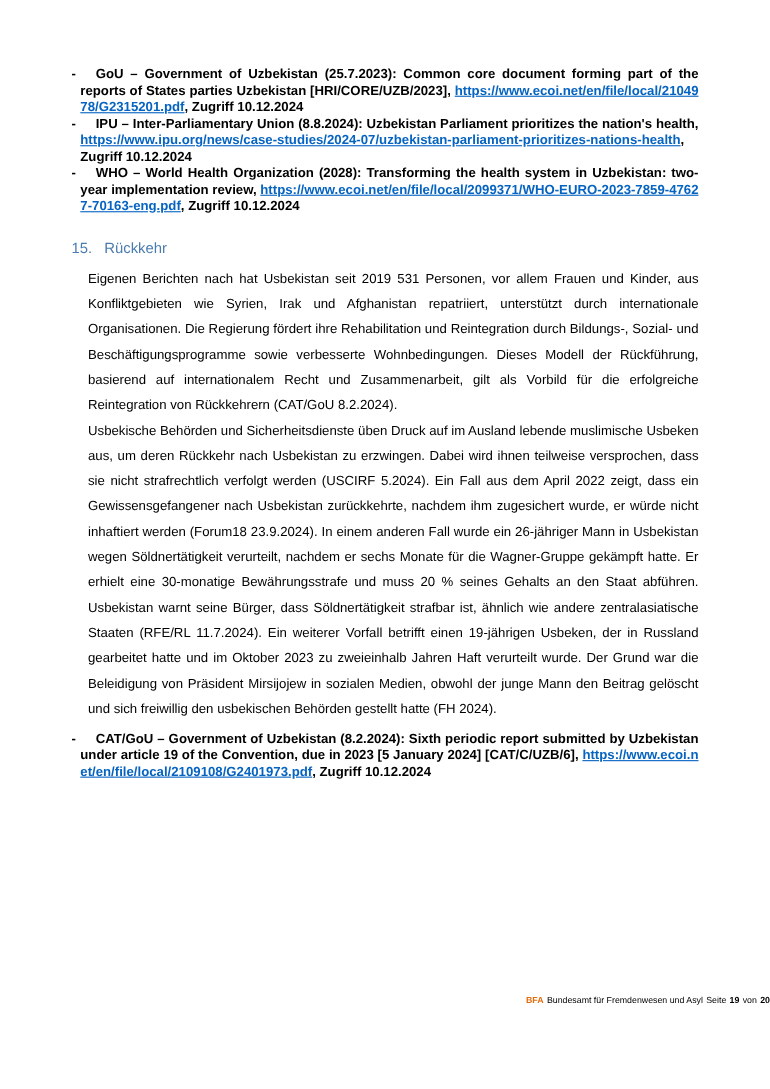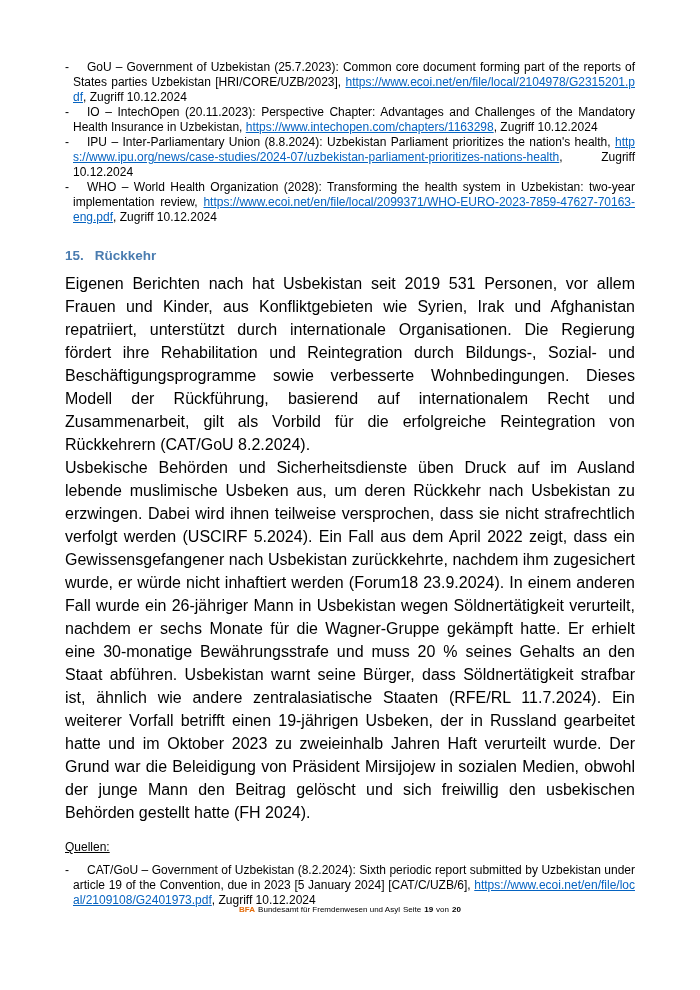--- a/index.html
+++ b/index.html
@@ -19,99 +19,99 @@
 
   
   .src-list { }
   .src-item {
     font-size: 12px;
     line-height: 15px;
     text-align: justify;
     padding-left: 8px;
     text-indent: -8px;
     word-break: break-word;
+    font-weight: bold;
   }
   .src-item .dash {
     display: inline-block;
     width: 22px;
     text-indent: 0;
   }
   a.link {
     color: var(--link-color, #0563C1);
     text-decoration: underline;
     cursor: pointer;
     word-break: break-all;
   }
 
   
   .heading {
     margin-top: 22px;
     font-size: 13.5px;
     line-height: 17px;
-    font-weight: bold;
+    font-weight: normal;
     color: var(--heading-color, #4a7cb0);
   }
   .heading .num { margin-right: 11px; }
 
   
   .body-text { margin-top: 8px; }
   .body-par {
-    font-size: 16px;
+    font-size: 12px;
     line-height: 23px;
     text-align: justify;
+    margin-left: 15px;
   }
 
   
   .quellen-label {
     margin-top: 15px;
     font-size: 12px;
     line-height: 16px;
     text-decoration: underline;
   }
   .src-list.bottom { margin-top: 8px; }
 
   
   .page-footer {
     position: absolute;
     left: 0;
     right: 0;
     top: 905px;
-    text-align: center;
+    text-align: right;
     font-size: 8px;
     line-height: 10px;
     color: #000000;
   }
   .pf-part { margin-left: 3px; }
   .pf-part:first-child { margin-left: 0; }
   .pf-abbr { color: var(--footer-accent, #e36c0a); font-weight: bold; }
   .pf-bold { font-weight: bold; }
 </style>
 </head>
 <body>
 
 <div class="page">
   <div class="content">
 
     <div id="src-top" class="src-list top">
         <div class="src-item"><span class="dash">-</span><span>GoU – Government of Uzbekistan (25.7.2023): Common core document forming part of the reports of States parties Uzbekistan [HRI/CORE/UZB/2023], </span><a class="link" href="#">https://www.ecoi.net/en/file/local/2104978/G2315201.pdf</a><span>, Zugriff 10.12.2024</span></div>
-        <div class="src-item"><span class="dash">-</span><span>IO – IntechOpen (20.11.2023): Perspective Chapter: Advantages and Challenges of the Mandatory Health Insurance in Uzbekistan, </span><a class="link" href="#">https://www.intechopen.com/chapters/1163298</a><span>, Zugriff 10.12.2024</span></div>
         <div class="src-item"><span class="dash">-</span><span>IPU – Inter-Parliamentary Union (8.8.2024): Uzbekistan Parliament prioritizes the nation's health, </span><a class="link" href="#">https://www.ipu.org/news/case-studies/2024-07/uzbekistan-parliament-prioritizes-nations-health</a><span>, Zugriff 10.12.2024</span></div>
         <div class="src-item"><span class="dash">-</span><span>WHO – World Health Organization (2028): Transforming the health system in Uzbekistan: two-year implementation review, </span><a class="link" href="#">https://www.ecoi.net/en/file/local/2099371/WHO-EURO-2023-7859-47627-70163-eng.pdf</a><span>, Zugriff 10.12.2024</span></div>
       </div>
 
     <h2 class="heading">
       <span class="num">15.</span><span>Rückkehr</span>
     </h2>
 
     <div id="paragraphs" class="body-text">
         <p class="body-par">Eigenen Berichten nach hat Usbekistan seit 2019 531 Personen, vor allem Frauen und Kinder, aus Konfliktgebieten wie Syrien, Irak und Afghanistan repatriiert, unterstützt durch internationale Organisationen. Die Regierung fördert ihre Rehabilitation und Reintegration durch Bildungs-, Sozial- und Beschäftigungsprogramme sowie verbesserte Wohnbedingungen. Dieses Modell der Rückführung, basierend auf internationalem Recht und Zusammenarbeit, gilt als Vorbild für die erfolgreiche Reintegration von Rückkehrern (CAT/GoU 8.2.2024).</p>
         <p class="body-par">Usbekische Behörden und Sicherheitsdienste üben Druck auf im Ausland lebende muslimische Usbeken aus, um deren Rückkehr nach Usbekistan zu erzwingen. Dabei wird ihnen teilweise versprochen, dass sie nicht strafrechtlich verfolgt werden (USCIRF 5.2024). Ein Fall aus dem April 2022 zeigt, dass ein Gewissensgefangener nach Usbekistan zurückkehrte, nachdem ihm zugesichert wurde, er würde nicht inhaftiert werden (Forum18 23.9.2024). In einem anderen Fall wurde ein 26-jähriger Mann in Usbekistan wegen Söldnertätigkeit verurteilt, nachdem er sechs Monate für die Wagner-Gruppe gekämpft hatte. Er erhielt eine 30-monatige Bewährungsstrafe und muss 20 % seines Gehalts an den Staat abführen. Usbekistan warnt seine Bürger, dass Söldnertätigkeit strafbar ist, ähnlich wie andere zentralasiatische Staaten (RFE/RL 11.7.2024). Ein weiterer Vorfall betrifft einen 19-jährigen Usbeken, der in Russland gearbeitet hatte und im Oktober 2023 zu zweieinhalb Jahren Haft verurteilt wurde. Der Grund war die Beleidigung von Präsident Mirsijojew in sozialen Medien, obwohl der junge Mann den Beitrag gelöscht und sich freiwillig den usbekischen Behörden gestellt hatte (FH 2024).</p>
       </div>
 
-    <div class="quellen-label">Quellen:</div>
 
     <div id="src-bottom" class="src-list bottom">
         <div class="src-item"><span class="dash">-</span><span>CAT/GoU – Government of Uzbekistan (8.2.2024): Sixth periodic report submitted by Uzbekistan under article 19 of the Convention, due in 2023 [5 January 2024] [CAT/C/UZB/6], </span><a class="link" href="#">https://www.ecoi.net/en/file/local/2109108/G2401973.pdf</a><span>, Zugriff 10.12.2024</span></div>
       </div>
 
   </div>
 
   <div class="page-footer">
     <span class="pf-part pf-abbr">BFA</span><span class="pf-part">Bundesamt für Fremdenwesen und Asyl</span><span class="pf-part">Seite</span><span class="pf-part pf-bold">19</span><span class="pf-part">von</span><span class="pf-part pf-bold">20</span>
   </div>

